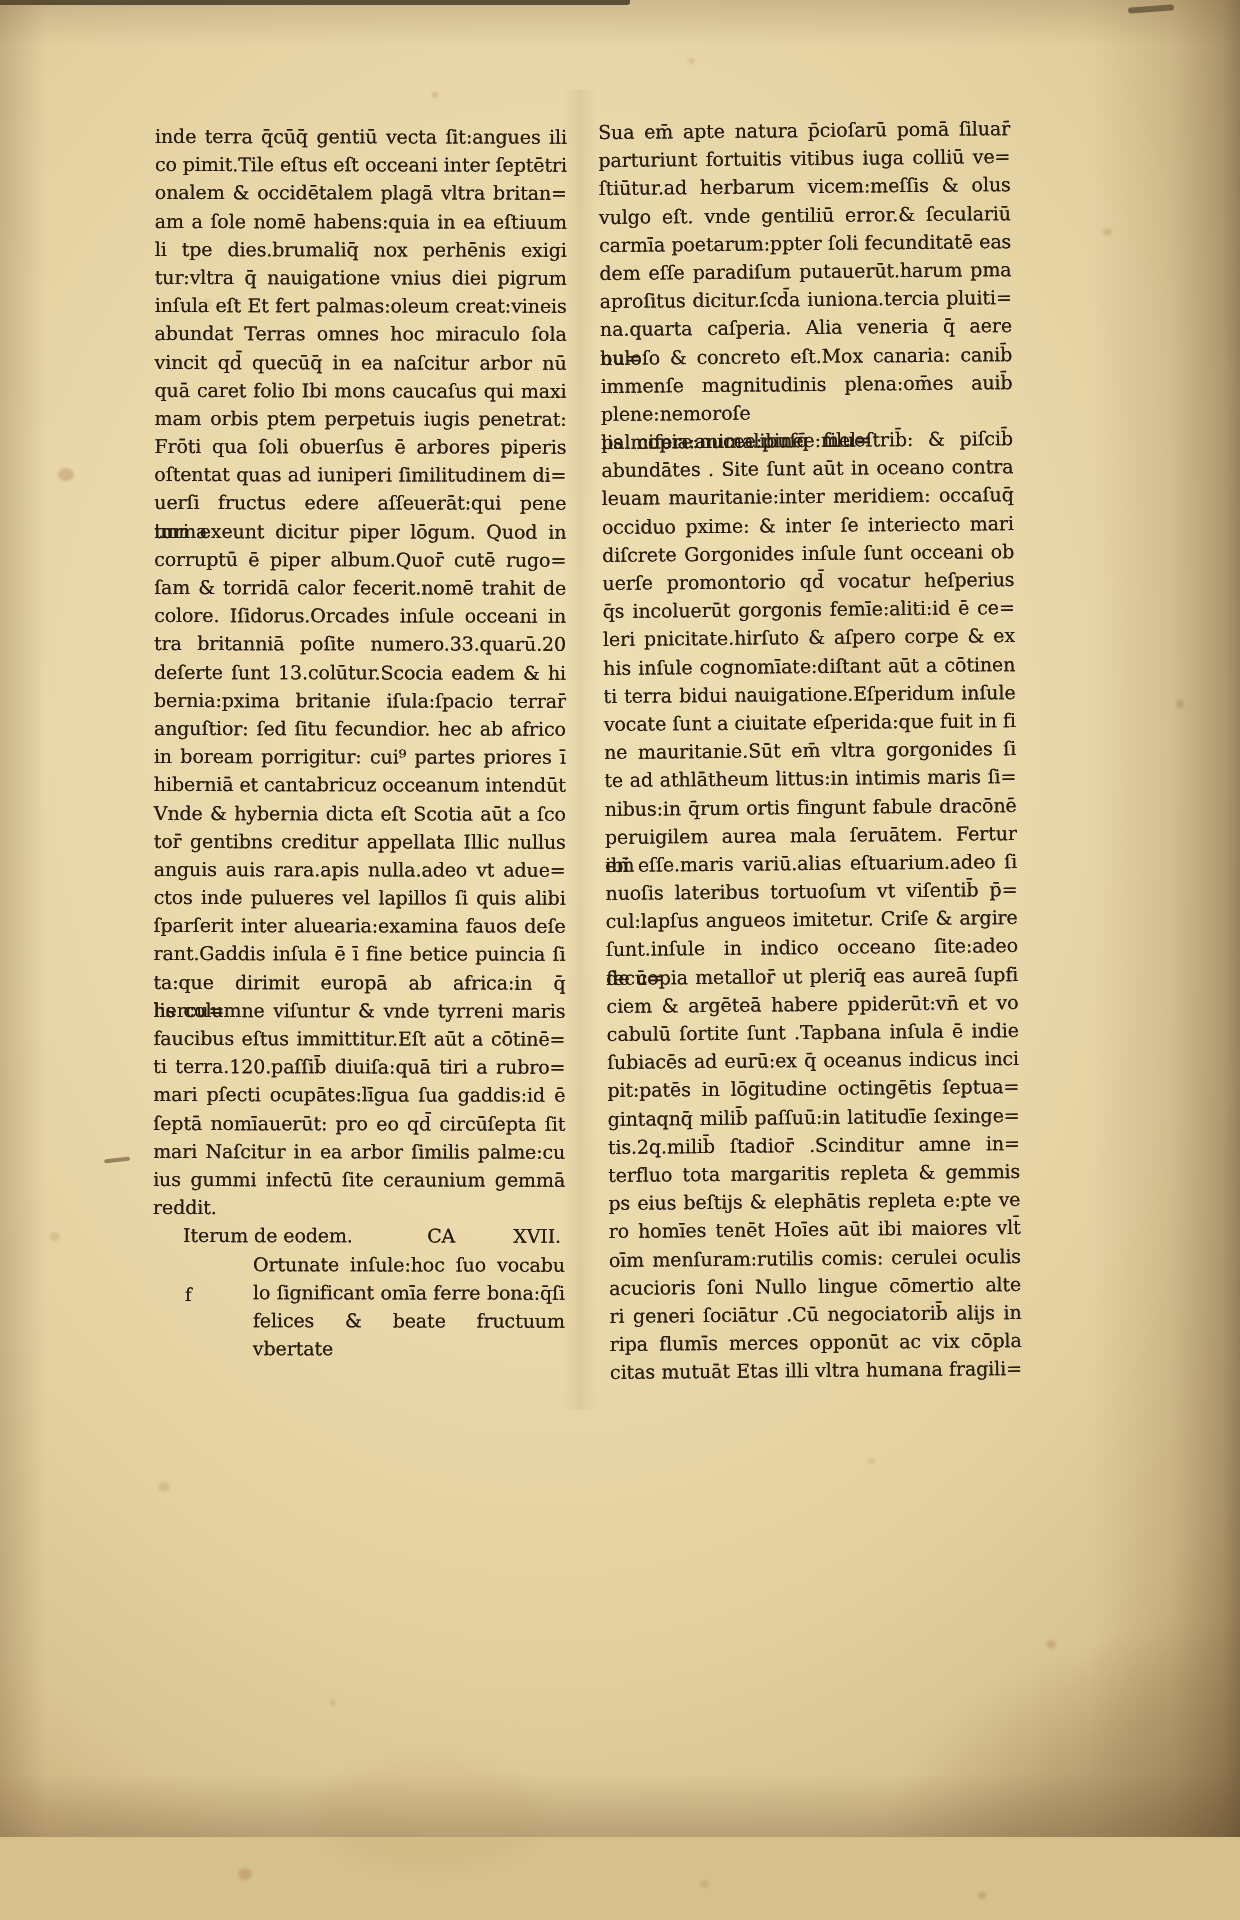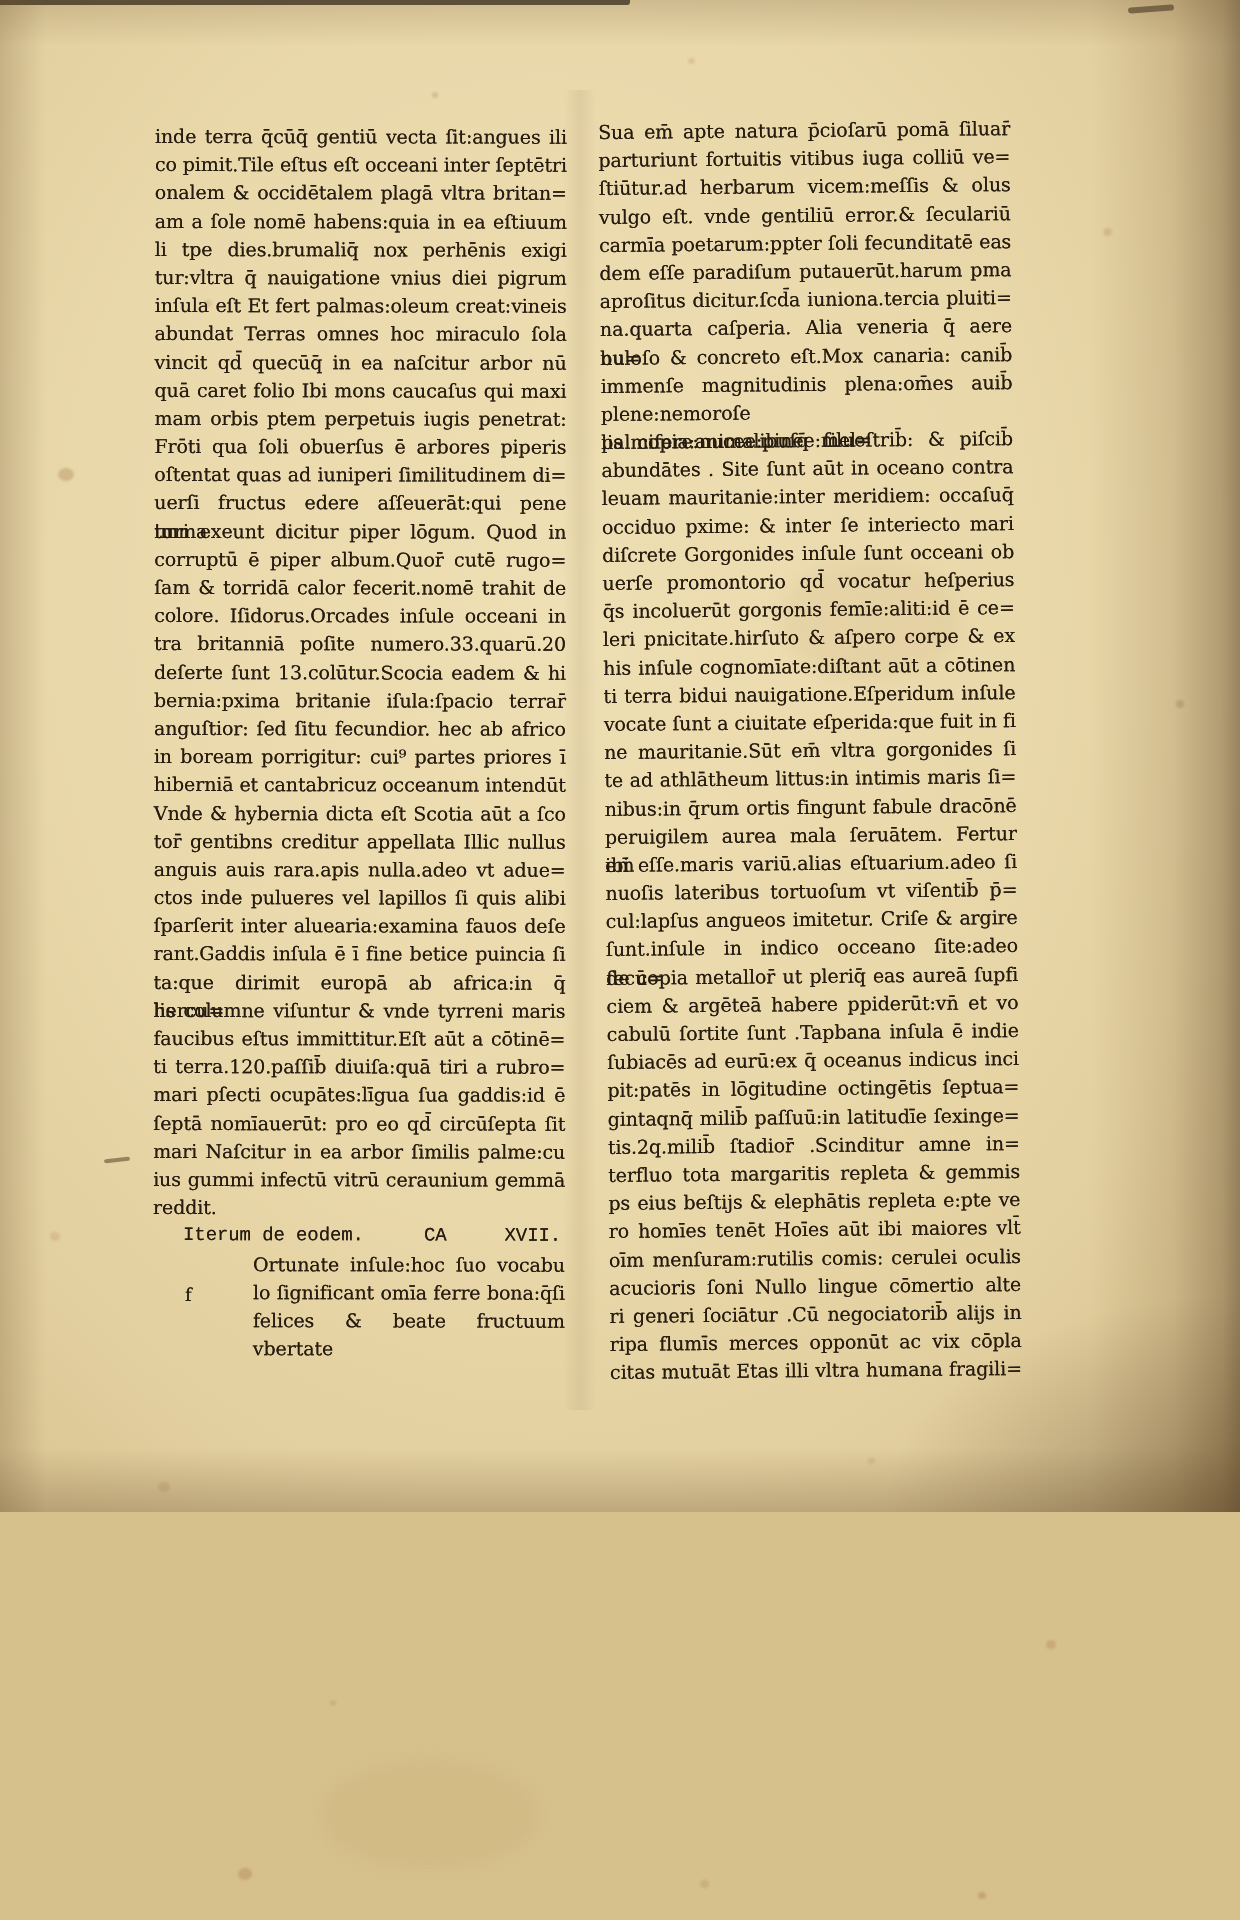--- a/index.html
+++ b/index.html
@@ -1,18 +1,18 @@
 <!DOCTYPE html>
 <html><head>
 <meta charset="utf-8">
 <style>
   html,body{margin:0;padding:0;}
   body{width:1240px;height:1920px;overflow:hidden;background:#d6c08c;}
   .paper{
-    position:relative;width:1240px;height:1512px;
+    position:relative;width:1240px;height:1837px;
     background:
       radial-gradient(ellipse 980px 1250px at 44% 40%, #eedfb4 0%, #e9d8aa 48%, #e3d0a0 72%, #d9c392 92%, #cfb583 100%);
     font-family:"DejaVu Serif", serif;
   }
   
   .edge{position:absolute;pointer-events:none;}
   .edge-right{right:0;top:0;width:150px;height:100%;
     background:linear-gradient(to right, rgba(122,92,52,0) 0%, rgba(122,92,52,.18) 55%, rgba(96,70,38,.38) 88%, rgba(74,54,30,.5) 100%);}
   .edge-left{left:0;top:0;width:46px;height:100%;
     background:linear-gradient(to right, rgba(110,84,48,.25) 0%, rgba(110,84,48,0) 100%);}
@@ -29,21 +29,21 @@
   
   .spot{position:absolute;border-radius:50%;filter:blur(1px);pointer-events:none;}
   .stain{position:absolute;border-radius:50%;filter:blur(8px);pointer-events:none;}
   .margin-dash{position:absolute;left:104px;top:1158px;width:26px;height:4px;background:rgba(90,64,36,.55);transform:rotate(-6deg);border-radius:2px;}
   
   .col{position:absolute;width:412px;color:#261b0f;font-size:19px;line-height:28.2px;
     letter-spacing:-0.1px;text-shadow:0 0 .5px rgba(38,27,15,.85);}
   .col-left{left:155px;top:122px;transform:rotate(0.1deg);transform-origin:0 0;}
   .col-right{left:598px;top:118px;transform:rotate(-0.55deg);transform-origin:0 0;}
   .line{height:28.2px;text-align:justify;text-align-last:justify;white-space:normal;}
-  .chapter{display:flex;height:28.2px;align-items:flex-end;font-family:Liberation Mono, monospace;}
+  .chapter{display:flex;height:28.2px;align-items:flex-end;}
   .chapter .ch-left{margin-left:30px;}
   .chapter .ch-center{margin-left:auto;}
   .chapter .ch-right{margin-left:58px;margin-right:4px;}
   .intro{position:relative;padding-left:100px;}
   .intro .line{height:28.2px;}
   .guide{position:absolute;left:32px;top:31px;font-size:18px;color:#261b0f;}
 </style>
 </head>
 <body>
 
@@ -108,21 +108,21 @@
         <div class="line">ctos inde pulueres vel lapillos ſi quis alibi</div>
         <div class="line">ſparſerit inter aluearia:examina fauos deſe</div>
         <div class="line">rant.Gaddis inſula ē ī fine betice puincia ſi</div>
         <div class="line">ta:que dirimit europā ab africa:in q̄ hercu=</div>
         <div class="line">lis columne viſuntur &amp; vnde tyrreni maris</div>
         <div class="line">faucibus eſtus immittitur.Eſt aūt a cōtinē=</div>
         <div class="line">ti terra.120.paſſib̄ diuiſa:quā tiri a rubro=</div>
         <div class="line">mari pſecti ocupātes:līgua ſua gaddis:id ē</div>
         <div class="line">ſeptā nomīauerūt: pro eo qd̄ circūſepta ſit</div>
         <div class="line">mari Naſcitur in ea arbor ſimilis palme:cu</div>
-        <div class="line">ius gummi infectū vitrū ceraunium gemmā</div>
+        <div class="line">ius gummi infectū ſite ceraunium gemmā</div>
         <div class="line">reddit.</div>
       </div>
     <div class="chapter">
       <span class="ch-left">Iterum de eodem.</span>
       <span class="ch-center">CA</span>
       <span class="ch-right">XVII.</span>
     </div>
     <div class="intro">
       <span class="guide">f</span>
       <div>

